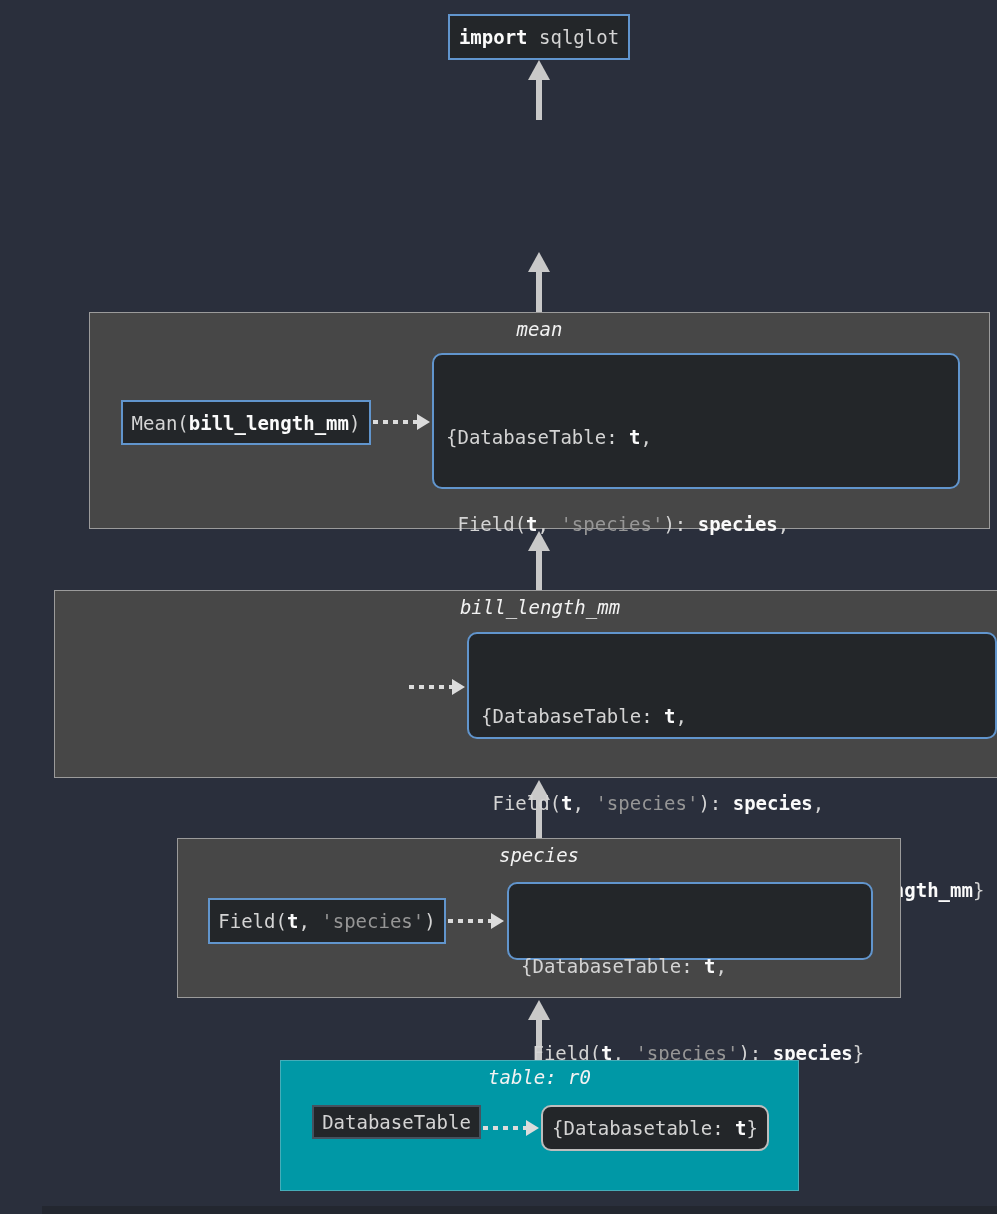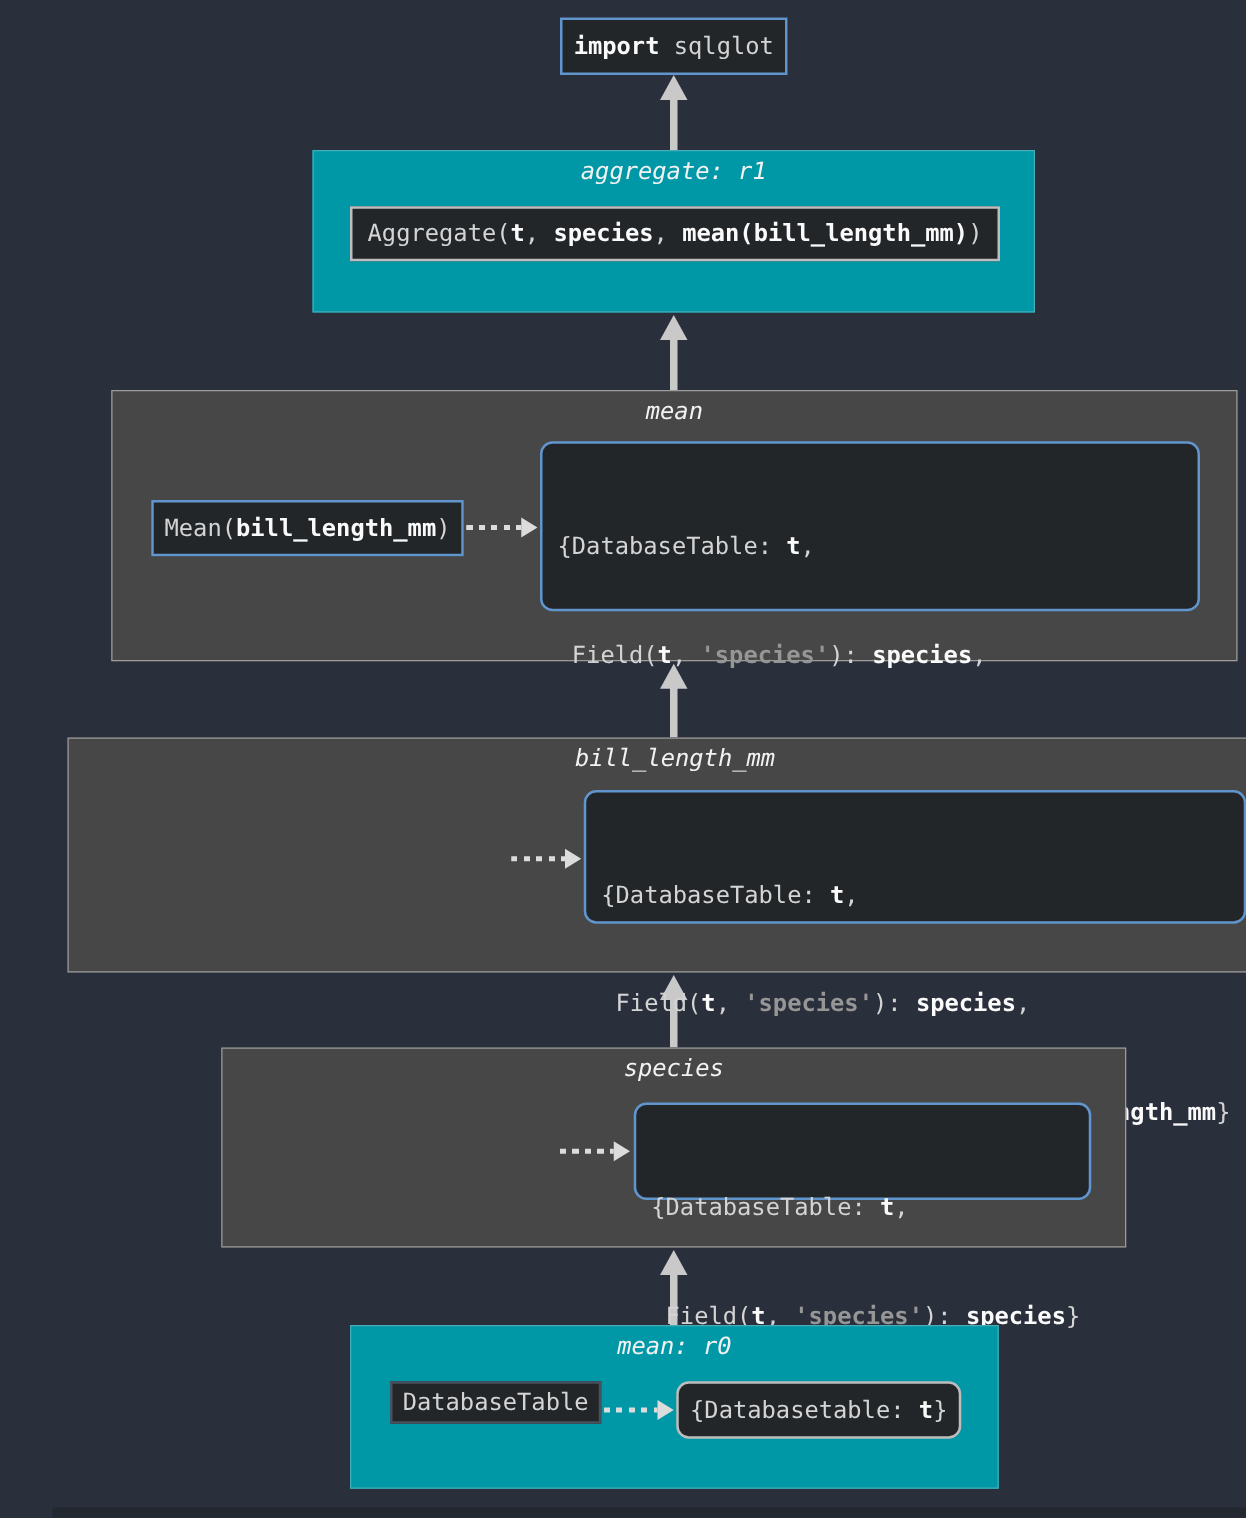--- a/index.html
+++ b/index.html
@@ -27,21 +27,21 @@
     display:flex;align-items:center;justify-content:center;white-space:pre;
   }
   .border-blue{border:2px solid var(--blue_border);}
   .border-silver{border:2px solid var(--silver_border);}
   .border-slate{border:2px solid var(--slate_border);}
   .rounded{border-radius:10px;}
   .scopebox{display:block;padding:10px 12px;line-height:29px;}
   .scope-line{white-space:pre;}
   .seg-r{color:var(--text);}
   .seg-b{color:var(--text_bold);font-weight:bold;}
-  .seg-q{color:var(--text_quote);font-weight:bold;}
+  .seg-q{color:var(--text_quote);}
   .varrow-stem{position:absolute;width:6px;background:var(--arrow);}
   .varrow-head{
     position:absolute;width:0;height:0;
     border-left:11px solid transparent;border-right:11px solid transparent;
     border-bottom:20px solid var(--arrow);
   }
   .dotarrow{
     position:absolute;height:4px;
     background:repeating-linear-gradient(90deg,var(--dotted) 0 5px,transparent 5px 10px);
   }
@@ -69,26 +69,20 @@
 
   <div class="varrow-head" style="left:486px;top:531px;"></div>
   <div class="varrow-stem" style="left:494px;top:550px;height:40px;"></div>
 
   <div class="varrow-head" style="left:486px;top:780px;"></div>
   <div class="varrow-stem" style="left:494px;top:799px;height:39px;"></div>
 
   <div class="varrow-head" style="left:486px;top:1000px;"></div>
   <div class="varrow-stem" style="left:494px;top:1019px;height:41px;"></div>
 
-  <div class="section teal" style="left:208px;top:120px;width:578px;height:130px;">
-    <div class="section-title">aggregate: r1</div>
-    <div class="darkbox border-silver" style="left:29px;top:44px;width:520px;height:44px;">
-      <span><span class="seg-r">Aggregate(</span><span class="seg-b">t</span><span class="seg-r">, </span><span class="seg-b">species</span><span class="seg-r">, </span><span class="seg-b">mean(bill_length_mm)</span><span class="seg-r">)</span></span>
-    </div>
-  </div>
 
   <div class="section gray" style="left:47px;top:312px;width:901px;height:217px;">
     <div class="section-title">mean</div>
     <div class="darkbox border-blue" style="left:31px;top:87px;width:250px;height:45px;">
       <span><span class="seg-r">Mean(</span><span class="seg-b">bill_length_mm</span><span class="seg-r">)</span></span>
     </div>
     <div class="dotarrow" style="left:283px;top:107px;width:44px;"></div>
     <div class="dotarrow-head" style="left:327px;top:101px;"></div>
     <div class="darkbox border-blue rounded scopebox" style="left:342px;top:40px;width:528px;height:136px;">
       <div class="scope-line"><span class="seg-r">{DatabaseTable: </span><span class="seg-b">t</span><span class="seg-r">,</span></div>
@@ -104,30 +98,33 @@
     <div class="dotarrow-head" style="left:397px;top:88px;"></div>
     <div class="darkbox border-blue rounded scopebox" style="left:412px;top:41px;width:530px;height:107px;">
       <div class="scope-line"><span class="seg-r">{DatabaseTable: </span><span class="seg-b">t</span><span class="seg-r">,</span></div>
       <div class="scope-line"><span class="seg-r"> Field(</span><span class="seg-b">t</span><span class="seg-r">, </span><span class="seg-q">'species'</span><span class="seg-r">): </span><span class="seg-b">species</span><span class="seg-r">,</span></div>
       <div class="scope-line"><span class="seg-r"> Field(</span><span class="seg-b">t</span><span class="seg-r">, </span><span class="seg-q">'bill_length_mm'</span><span class="seg-r">): </span><span class="seg-b">bill_length_mm</span><span class="seg-r">}</span></div>
     </div>
   </div>
 
   <div class="section gray" style="left:135px;top:838px;width:724px;height:160px;">
     <div class="section-title">species</div>
+    <div class="darkbox border-blue" style="left:30px;top:59px;width:238px;height:46px;">
+      <span><span class="seg-r">Field(</span><span class="seg-b">t</span><span class="seg-r">, </span><span class="seg-q">'species'</span><span class="seg-r">)</span></span>
+    </div>
     <div class="dotarrow" style="left:270px;top:80px;width:43px;"></div>
     <div class="dotarrow-head" style="left:313px;top:74px;"></div>
     <div class="darkbox border-blue rounded scopebox" style="left:329px;top:43px;width:366px;height:78px;">
       <div class="scope-line"><span class="seg-r">{DatabaseTable: </span><span class="seg-b">t</span><span class="seg-r">,</span></div>
       <div class="scope-line"><span class="seg-r"> Field(</span><span class="seg-b">t</span><span class="seg-r">, </span><span class="seg-q">'species'</span><span class="seg-r">): </span><span class="seg-b">species</span><span class="seg-r">}</span></div>
     </div>
   </div>
 
   <div class="section teal" style="left:238px;top:1060px;width:519px;height:131px;">
-    <div class="section-title">mean: r0</div>
+    <div class="section-title">table: r0</div>
     <div class="darkbox border-slate" style="left:31px;top:44px;width:169px;height:34px;">
       <span><span class="seg-r">DatabaseTable</span></span>
     </div>
     <div class="dotarrow" style="left:202px;top:65px;width:43px;"></div>
     <div class="dotarrow-head" style="left:245px;top:59px;"></div>
     <div class="darkbox border-silver rounded" style="left:260px;top:44px;width:228px;height:46px;">
       <span class="scope-line"><span class="seg-r">{Databasetable: </span><span class="seg-b">t</span><span class="seg-r">}</span></span>
     </div>
   </div>
 

